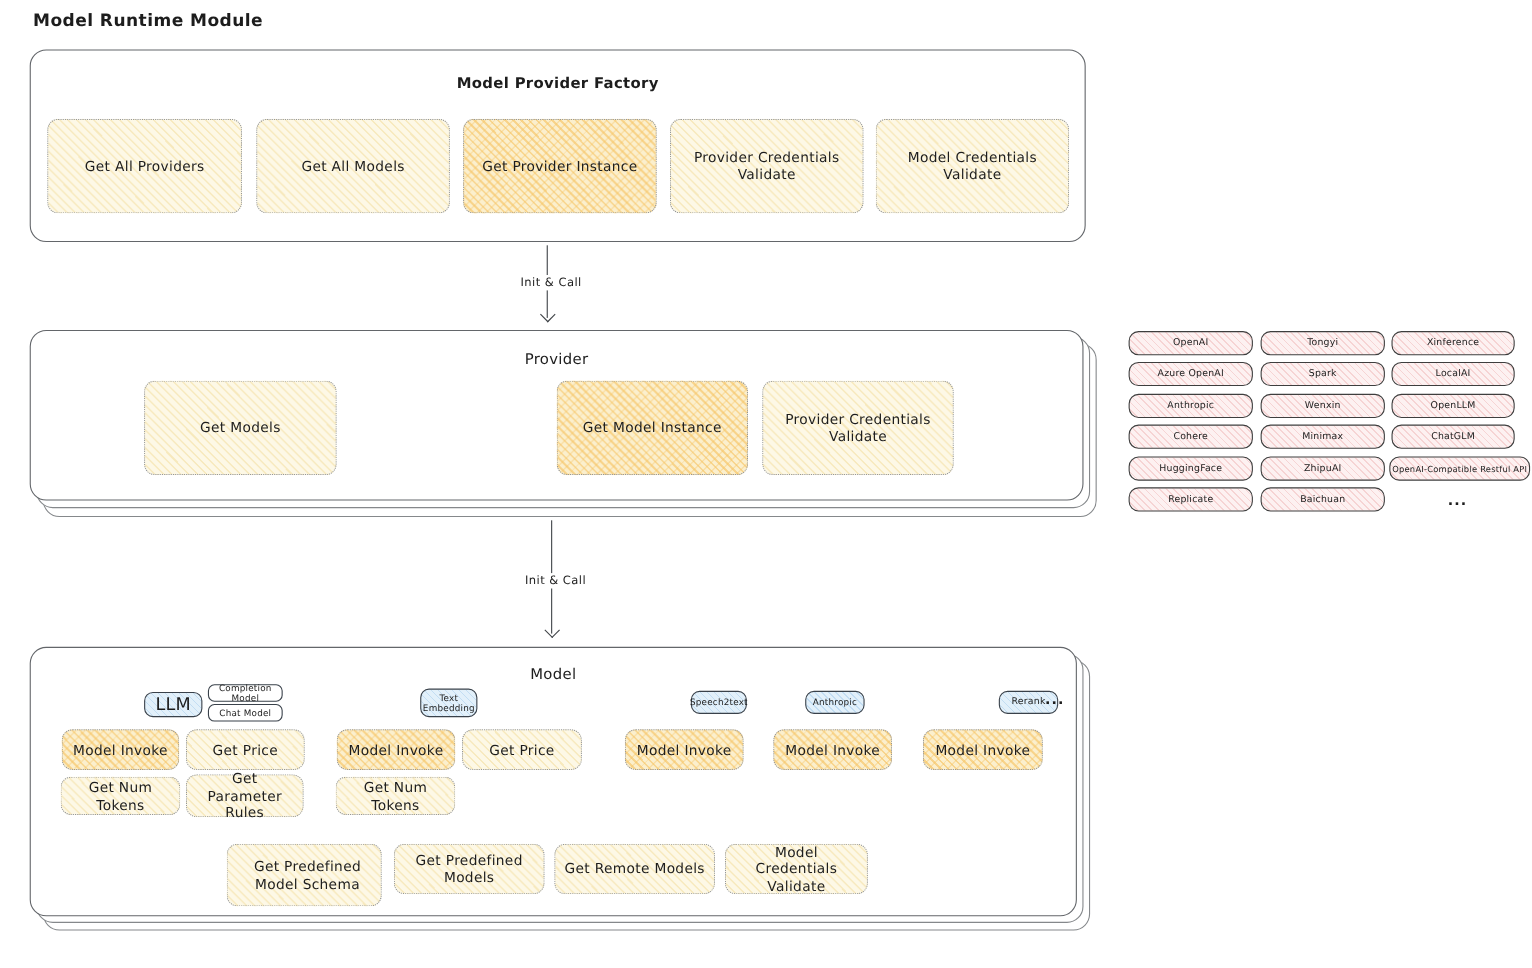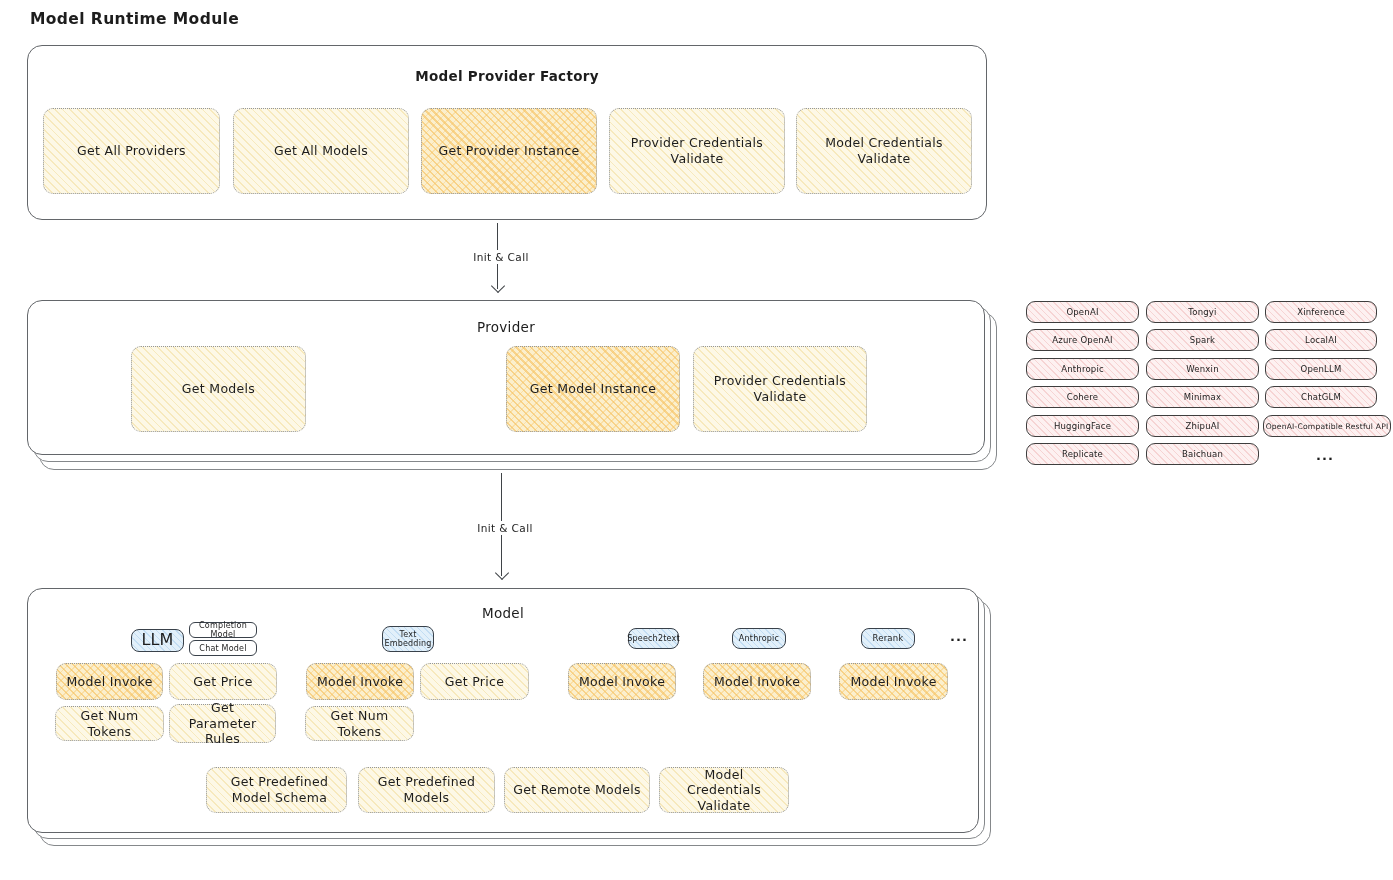--- a/index.html
+++ b/index.html
@@ -108,34 +108,34 @@
   <div class="slayer" style="left:33px;top:594px;width:952px;height:245px;"></div>
   <div class="box" style="left:27px;top:588px;width:952px;height:245px;">
     <div class="btitle" style="top:16px;">Model</div>
 
     <div class="bblue" style="left:103px;top:40px;width:53px;height:23px;font-size:16px;">LLM</div>
     <div class="bwhite" style="left:161px;top:33px;width:68px;height:16px;">Completion Model</div>
     <div class="bwhite" style="left:161px;top:51px;width:68px;height:16px;">Chat Model</div>
     <div class="bblue" style="left:354px;top:37px;width:52px;height:26px;font-size:8px;padding:0 13px;">Text Embedding</div>
     <div class="bblue" style="left:600px;top:39px;width:51px;height:21px;font-size:8px;">Speech2text</div>
     <div class="bblue" style="left:704px;top:39px;width:54px;height:21px;font-size:8px;">Anthropic</div>
-    <div class="bblue" style="left:833px;top:39px;width:54px;height:21px;font-size:8.5px;">Rerank</div>
+    <div class="bblue" style="left:880px;top:39px;width:54px;height:21px;font-size:8.5px;">Rerank</div>
     <div class="dots" style="left:922px;top:40px;width:24px;">...</div>
 
     <div class="btn hl" style="left:28px;top:74px;width:107px;height:37px;">Model Invoke</div>
     <div class="btn" style="left:141px;top:74px;width:108px;height:37px;">Get Price</div>
     <div class="btn hl" style="left:278px;top:74px;width:108px;height:37px;">Model Invoke</div>
     <div class="btn" style="left:392px;top:74px;width:109px;height:37px;">Get Price</div>
     <div class="btn hl" style="left:540px;top:74px;width:108px;height:37px;">Model Invoke</div>
     <div class="btn hl" style="left:675px;top:74px;width:108px;height:37px;">Model Invoke</div>
     <div class="btn hl" style="left:811px;top:74px;width:109px;height:37px;">Model Invoke</div>
 
     <div class="btn" style="left:27px;top:117px;width:109px;height:35px;">Get Num Tokens</div>
     <div class="btn" style="left:141px;top:115px;width:107px;height:39px;">Get Parameter Rules</div>
     <div class="btn" style="left:277px;top:117px;width:109px;height:35px;">Get Num Tokens</div>
 
-    <div class="btn" style="left:178px;top:178px;width:141px;height:46px;padding-left:12px;">Get Predefined Model Schema</div>
+    <div class="btn" style="left:178px;top:178px;width:141px;height:57px;padding-left:12px;">Get Predefined Model Schema</div>
     <div class="btn" style="left:330px;top:178px;width:137px;height:46px;">Get Predefined Models</div>
     <div class="btn" style="left:476px;top:178px;width:146px;height:46px;">Get Remote Models</div>
     <div class="btn" style="left:631px;top:178px;width:130px;height:46px;">Model Credentials Validate</div>
   </div>
 
 </div>
 
 </body></html>

